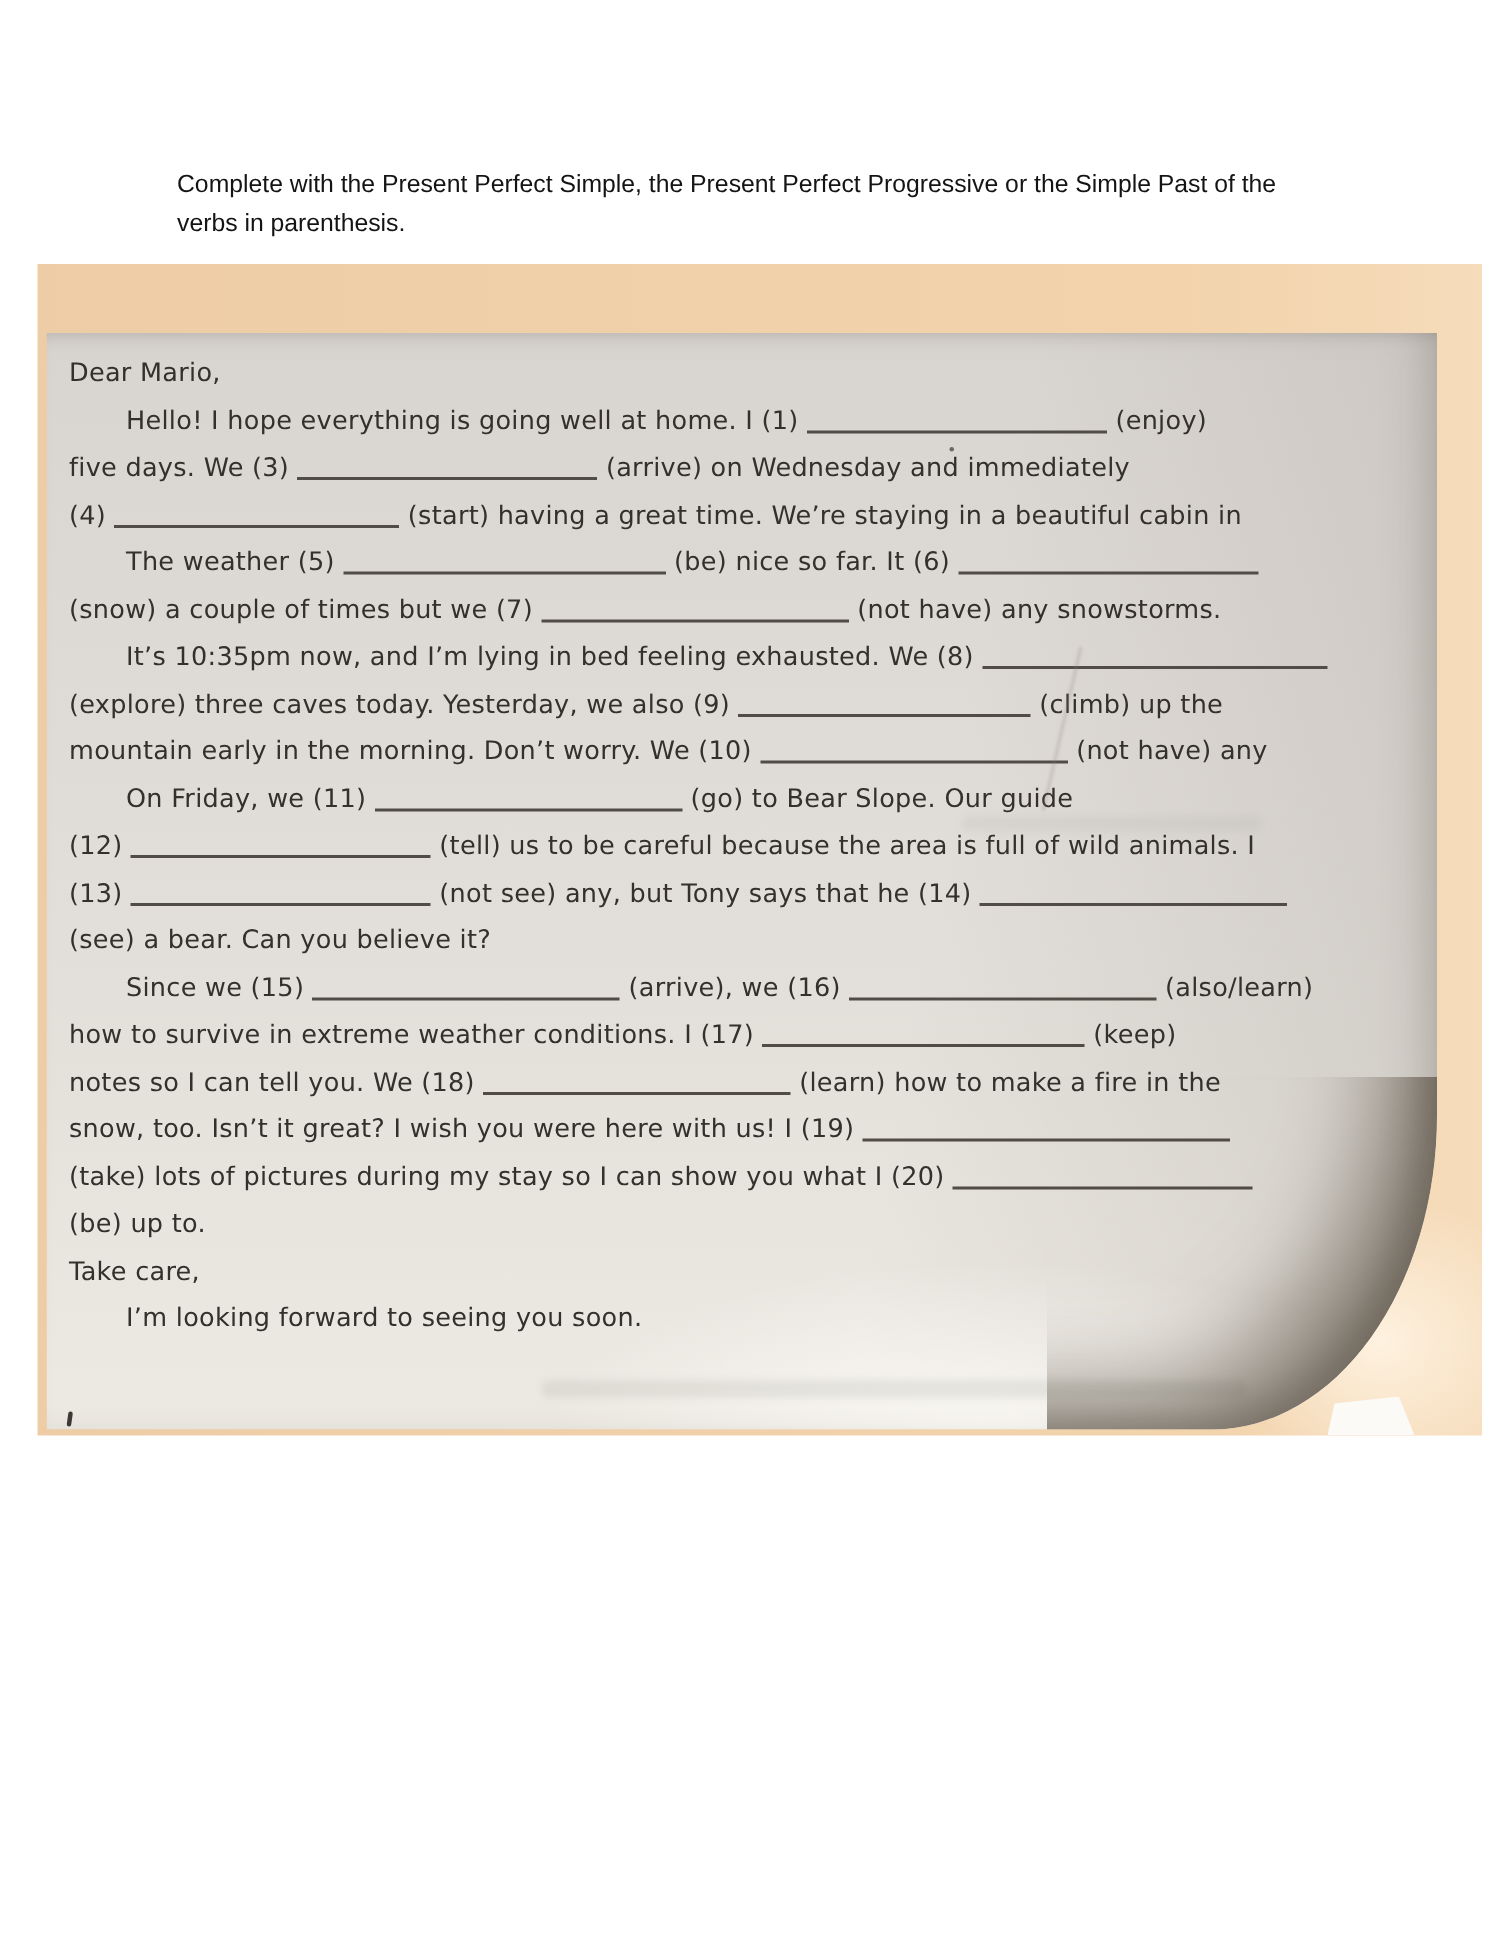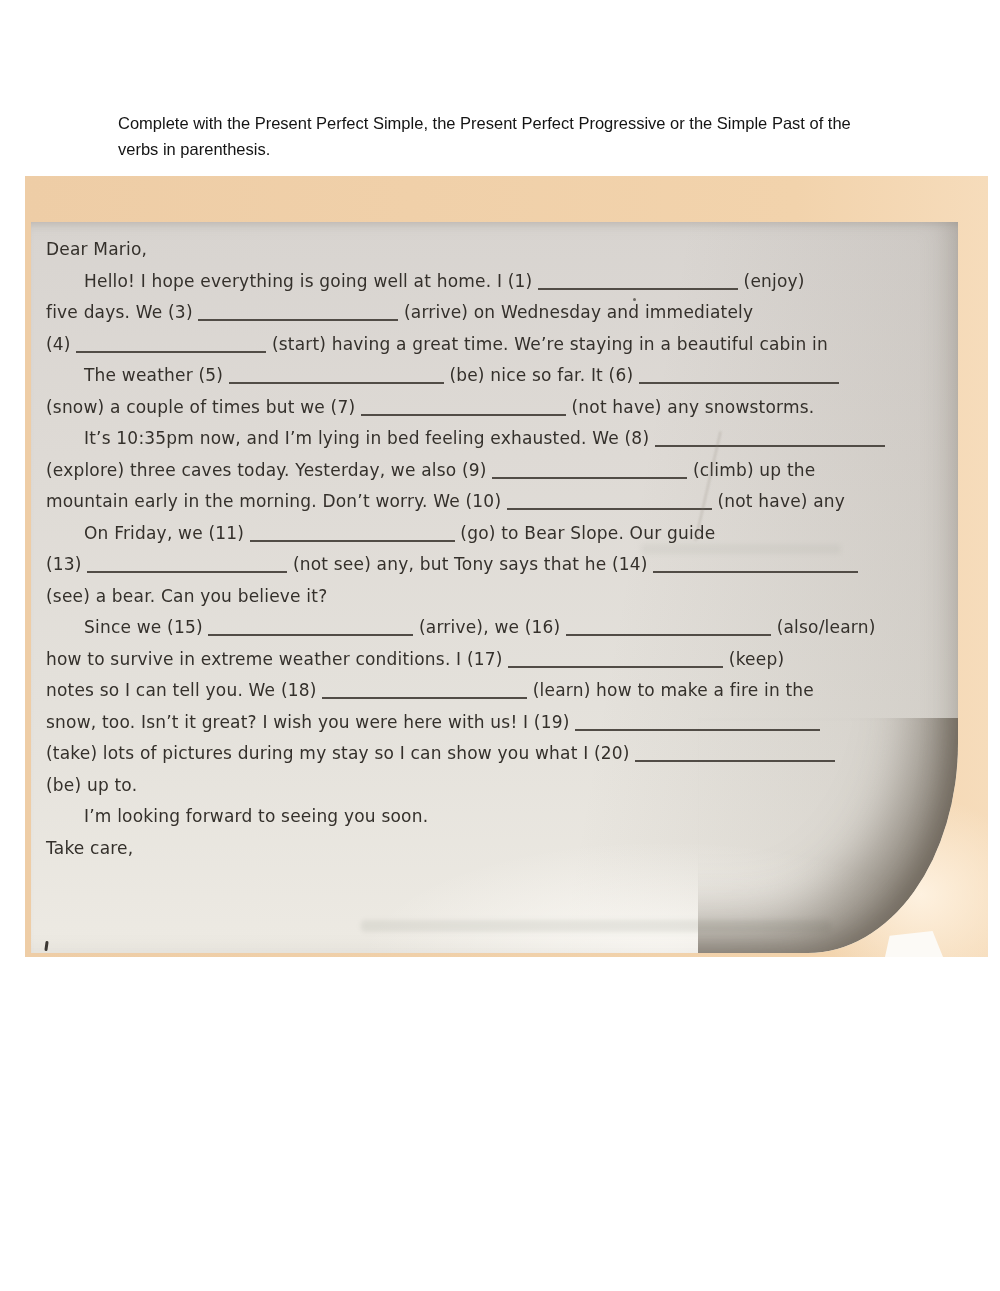--- a/index.html
+++ b/index.html
@@ -142,30 +142,31 @@
         <div class="line"><span>Dear Mario,</span></div>
         <div class="line indent"><span>Hello! I hope everything is going well at home. I (1) </span><span class="blank" style="width: 200px;"></span><span> (enjoy)</span></div>
         <div class="line"><span>five days. We (3) </span><span class="blank" style="width: 200px;"></span><span> (arrive) on Wednesday and immediately</span></div>
         <div class="line"><span>(4) </span><span class="blank" style="width: 190px;"></span><span> (start) having a great time. We’re staying in a beautiful cabin in</span></div>
         <div class="line indent"><span>The weather (5) </span><span class="blank" style="width: 215px;"></span><span> (be) nice so far. It (6) </span><span class="blank" style="width: 200px;"></span></div>
         <div class="line"><span>(snow) a couple of times but we (7) </span><span class="blank" style="width: 205px;"></span><span> (not have) any snowstorms.</span></div>
         <div class="line indent"><span>It’s 10:35pm now, and I’m lying in bed feeling exhausted. We (8) </span><span class="blank" style="width: 230px;"></span></div>
         <div class="line"><span>(explore) three caves today. Yesterday, we also (9) </span><span class="blank" style="width: 195px;"></span><span> (climb) up the</span></div>
         <div class="line"><span>mountain early in the morning. Don’t worry. We (10) </span><span class="blank" style="width: 205px;"></span><span> (not have) any</span></div>
         <div class="line indent"><span>On Friday, we (11) </span><span class="blank" style="width: 205px;"></span><span> (go) to Bear Slope. Our guide</span></div>
+        <div class="line"><span>(12) </span><span class="blank" style="width: 200px;"></span><span> (tell) us to be careful because the area is full of wild animals. I</span></div>
         <div class="line"><span>(13) </span><span class="blank" style="width: 200px;"></span><span> (not see) any, but Tony says that he (14) </span><span class="blank" style="width: 205px;"></span></div>
         <div class="line"><span>(see) a bear. Can you believe it?</span></div>
         <div class="line indent"><span>Since we (15) </span><span class="blank" style="width: 205px;"></span><span> (arrive), we (16) </span><span class="blank" style="width: 205px;"></span><span> (also/learn)</span></div>
         <div class="line"><span>how to survive in extreme weather conditions. I (17) </span><span class="blank" style="width: 215px;"></span><span> (keep)</span></div>
         <div class="line"><span>notes so I can tell you. We (18) </span><span class="blank" style="width: 205px;"></span><span> (learn) how to make a fire in the</span></div>
         <div class="line"><span>snow, too. Isn’t it great? I wish you were here with us! I (19) </span><span class="blank" style="width: 245px;"></span></div>
         <div class="line"><span>(take) lots of pictures during my stay so I can show you what I (20) </span><span class="blank" style="width: 200px;"></span></div>
         <div class="line"><span>(be) up to.</span></div>
+        <div class="line"><span>Take care,</span></div>
         <div class="line indent"><span>I’m looking forward to seeing you soon.</span></div>
-        <div class="line"><span>Take care,</span></div>
       </div>
 
     <div class="ink-dot" style="left:602px; top:76px;"></div>
     <div class="crease"></div>
 
     <div class="smudge" style="left:610px; top:322px; width:200px; height:10px; opacity:0.10;"></div>
     <div class="smudge" style="left:330px; top:698px; width:470px; height:12px;"></div>
     <div class="smudge" style="left:320px; top:740px; width:180px; height:12px;"></div>
     <div class="smudge" style="left:515px; top:742px; width:160px; height:12px;"></div>
     <div class="smudge" style="left:695px; top:738px; width:150px; height:12px;"></div>

